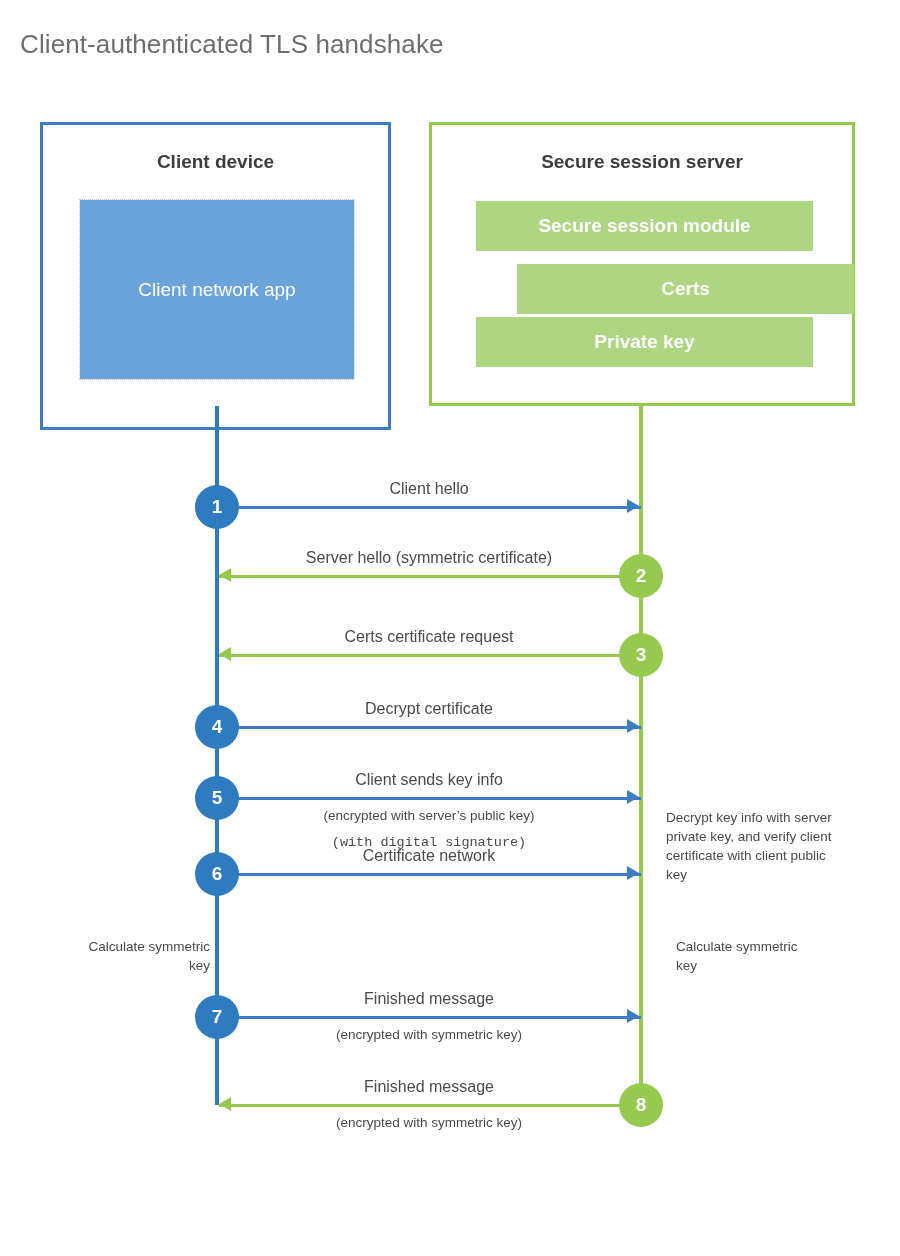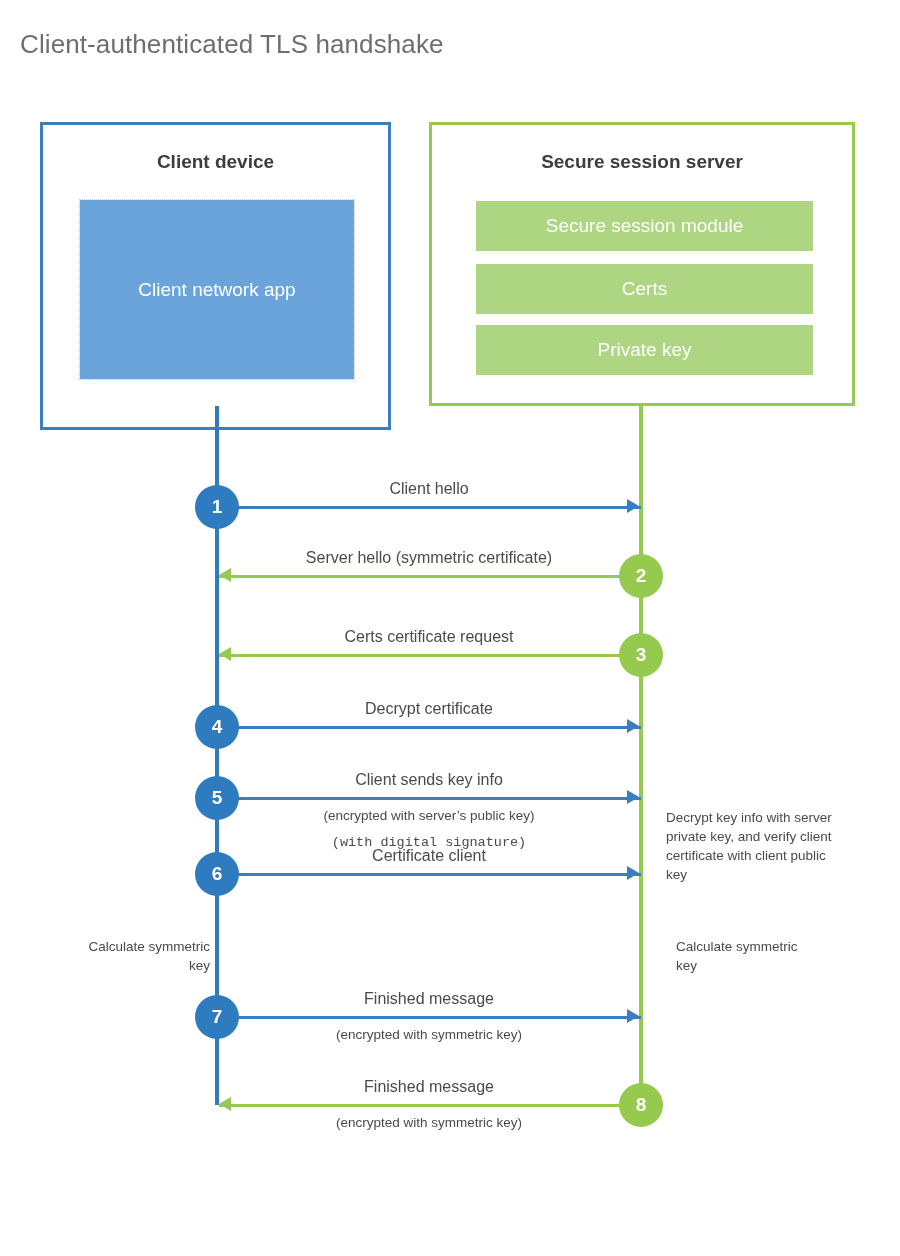--- a/index.html
+++ b/index.html
@@ -78,24 +78,25 @@
     position: absolute;
     left: 44px;
     width: 337px;
     height: 50px;
     background: #aed581;
     display: flex;
     align-items: center;
     justify-content: center;
     color: #ffffff;
     font-size: 19px;
+    font-weight: bold;
   }
   #server-module-0 { top: 76px; }
-  #server-module-1 { top: 139px; }
-  #server-module-2 { top: 200px; }
+  #server-module-1 { top: 139px; margin-left: 41px; }
+  #server-module-2 { top: 192px; }
 
   
   .lifeline {
     position: absolute;
     width: 4px;
   }
   #client-lifeline {
     left: 215px;
     top: 406px;
     height: 699px;
@@ -207,21 +208,21 @@
       <div class="step-circle client" style="top: 705px;">4</div>
       <div class="msg-label" style="left: 217px; width: 424px; top: 700px;">Decrypt certificate</div>
       <div class="arrow-line blue" style="left: 219px; width: 422px; top: 797px;"></div>
       <div class="arrow-head right blue" style="top: 790px; left: 627px;"></div>
       <div class="step-circle client" style="top: 776px;">5</div>
       <div class="msg-label" style="left: 217px; width: 424px; top: 771px;">Client sends key info</div>
       <div class="msg-sub" style="left: 217px; width: 424px; top: 808px;">(encrypted with server’s public key)</div>
       <div class="arrow-line blue" style="left: 219px; width: 422px; top: 873px;"></div>
       <div class="arrow-head right blue" style="top: 866px; left: 627px;"></div>
       <div class="step-circle client" style="top: 852px;">6</div>
-      <div class="msg-label" style="left: 217px; width: 424px; top: 847px;">Certificate client</div>
+      <div class="msg-label" style="left: 217px; width: 424px; top: 847px;">Certificate network</div>
       <div class="msg-sub" style="left: 217px; width: 424px; top: 835px; font-family: Liberation Mono, monospace;">(with digital signature)</div>
       <div class="arrow-line blue" style="left: 219px; width: 422px; top: 1016px;"></div>
       <div class="arrow-head right blue" style="top: 1009px; left: 627px;"></div>
       <div class="step-circle client" style="top: 995px;">7</div>
       <div class="msg-label" style="left: 217px; width: 424px; top: 990px;">Finished message</div>
       <div class="msg-sub" style="left: 217px; width: 424px; top: 1027px;">(encrypted with symmetric key)</div>
       <div class="arrow-line green" style="left: 219px; width: 422px; top: 1104px;"></div>
       <div class="arrow-head left green" style="top: 1097px; left: 219px;"></div>
       <div class="step-circle server" style="top: 1083px;">8</div>
       <div class="msg-label" style="left: 217px; width: 424px; top: 1078px;">Finished message</div>

